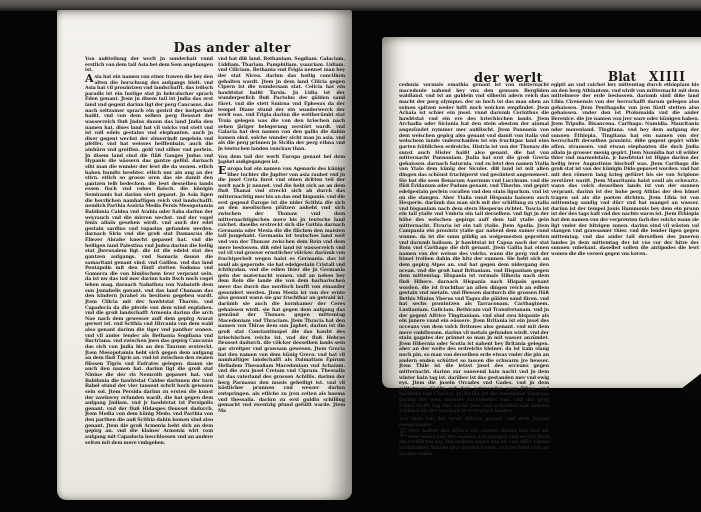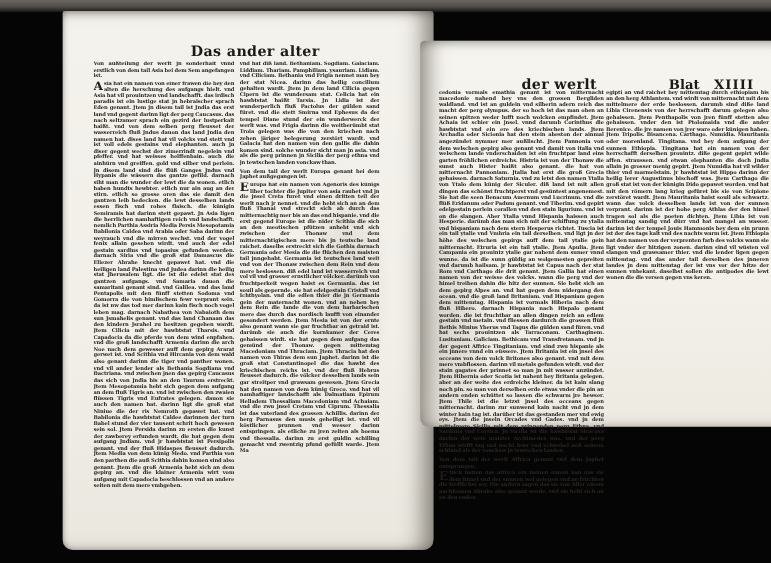--- a/index.html
+++ b/index.html
@@ -2,21 +2,21 @@
 <html><head>
 <meta charset="utf-8">
 <style>
   html,body{margin:0;padding:0;background:#060606;}
   .stage{position:relative;width:701px;height:512px;background:#050505;overflow:hidden;
          font-family:"DejaVu Serif", serif;}
   
   .top-band{position:absolute;left:0;top:0;width:701px;height:11px;
             background:linear-gradient(180deg,#6a6762 0%,#504d49 55%,#171614 100%);}
   
-  .page{position:absolute;color:#25221f;padding-left:42px;}
+  .page{position:absolute;color:#25221f;}
   .page-left{left:57px;top:10px;width:295px;height:490px;
              background:linear-gradient(180deg,#f4f2ec 0%,#f1efe8 60%,#eae7df 100%);
              border-radius:2px 3px 9px 9px;
              box-shadow: inset -17px 0 20px -8px rgba(45,40,32,.55),
                          inset 3px 0 6px -3px rgba(0,0,0,.35),
                          inset 0 7px 9px -6px rgba(0,0,0,.38),
                          inset 0 -5px 7px -5px rgba(0,0,0,.25);}
   .page-right{left:382px;top:13px;width:327px;height:351px;
               background:linear-gradient(180deg,#f6f4ee 0%,#f3f1ea 60%,#edeae2 100%);
               border-radius:4px 3px 7px 8px;

